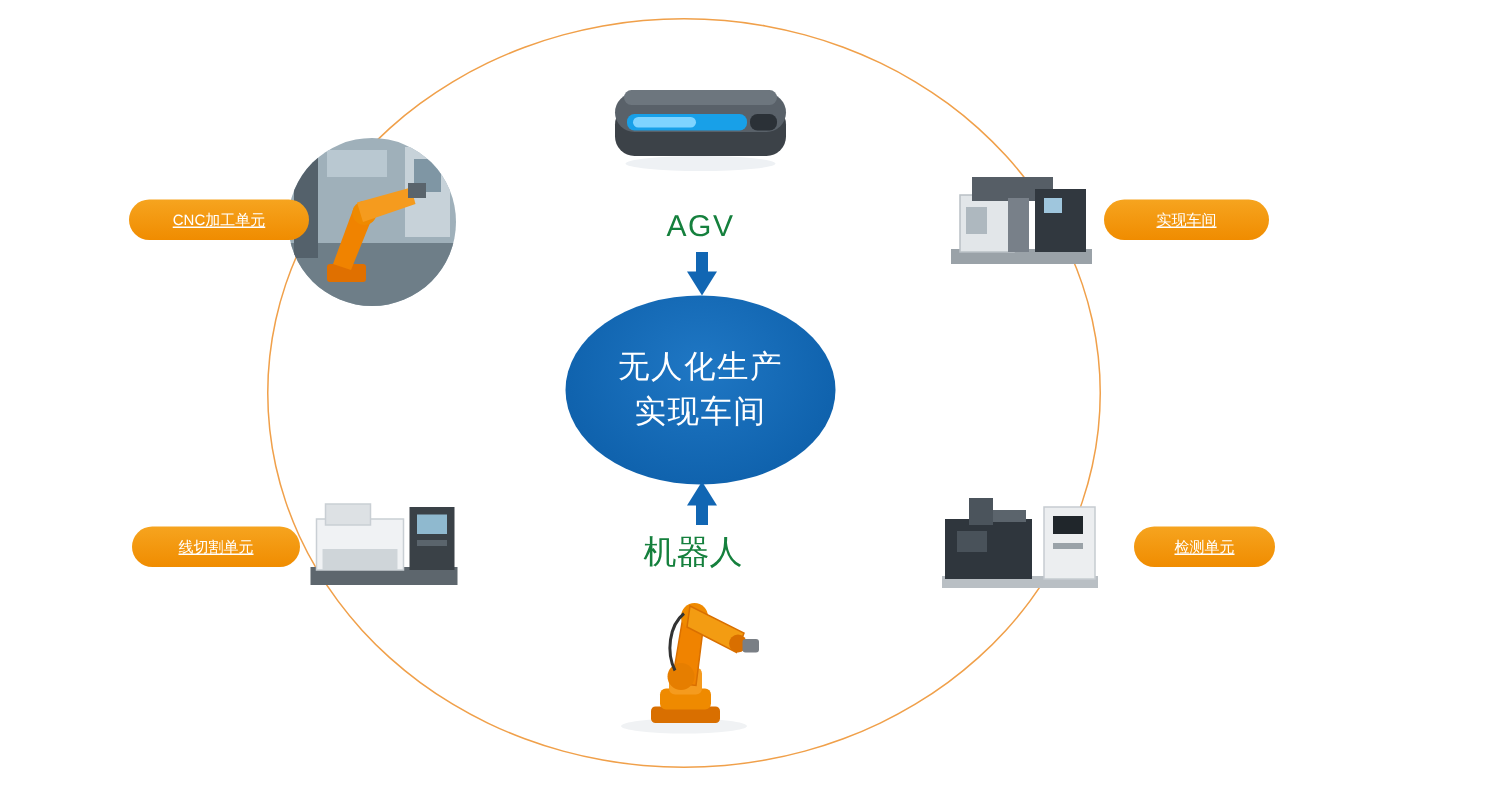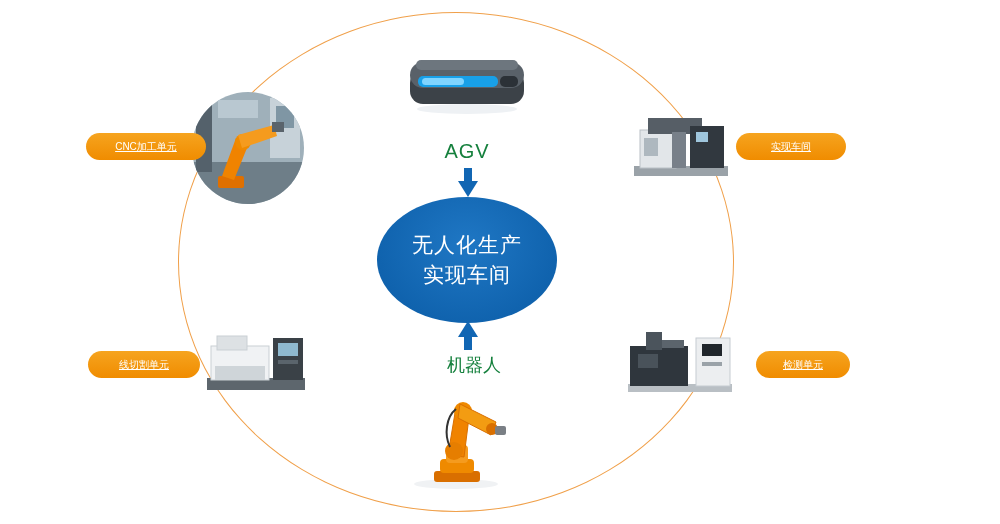--- a/index.html
+++ b/index.html
@@ -16,21 +16,21 @@
          color:#ffffff;font-size:21px;line-height:1.45;text-align:center;letter-spacing:1px;}
 
   
   .pill{position:absolute;height:27px;border-radius:14px;background:linear-gradient(#f6a41f,#f08c00);
         color:#ffffff;font-size:10px;display:flex;align-items:center;justify-content:center;
         padding:0 14px;box-sizing:border-box;white-space:nowrap;text-decoration:underline;}
 
   
   .blue-label{position:absolute;color:#15803d;text-align:center;}
   .agv-label{left:427px;top:140px;width:80px;font-size:20px;letter-spacing:1px;}
-  .robot-label{left:424px;top:353px;width:100px;font-size:18px;}
+  .robot-label{left:412px;top:353px;width:100px;font-size:22px;}
 
   .img-box{position:absolute;}
   .cnc-photo{left:192px;top:92px;width:112px;height:112px;border-radius:50%;overflow:hidden;}
 
   .arrow{position:absolute;width:20px;height:30px;}
 </style>
 </head>
 <body>
 
 <div class="canvas">

